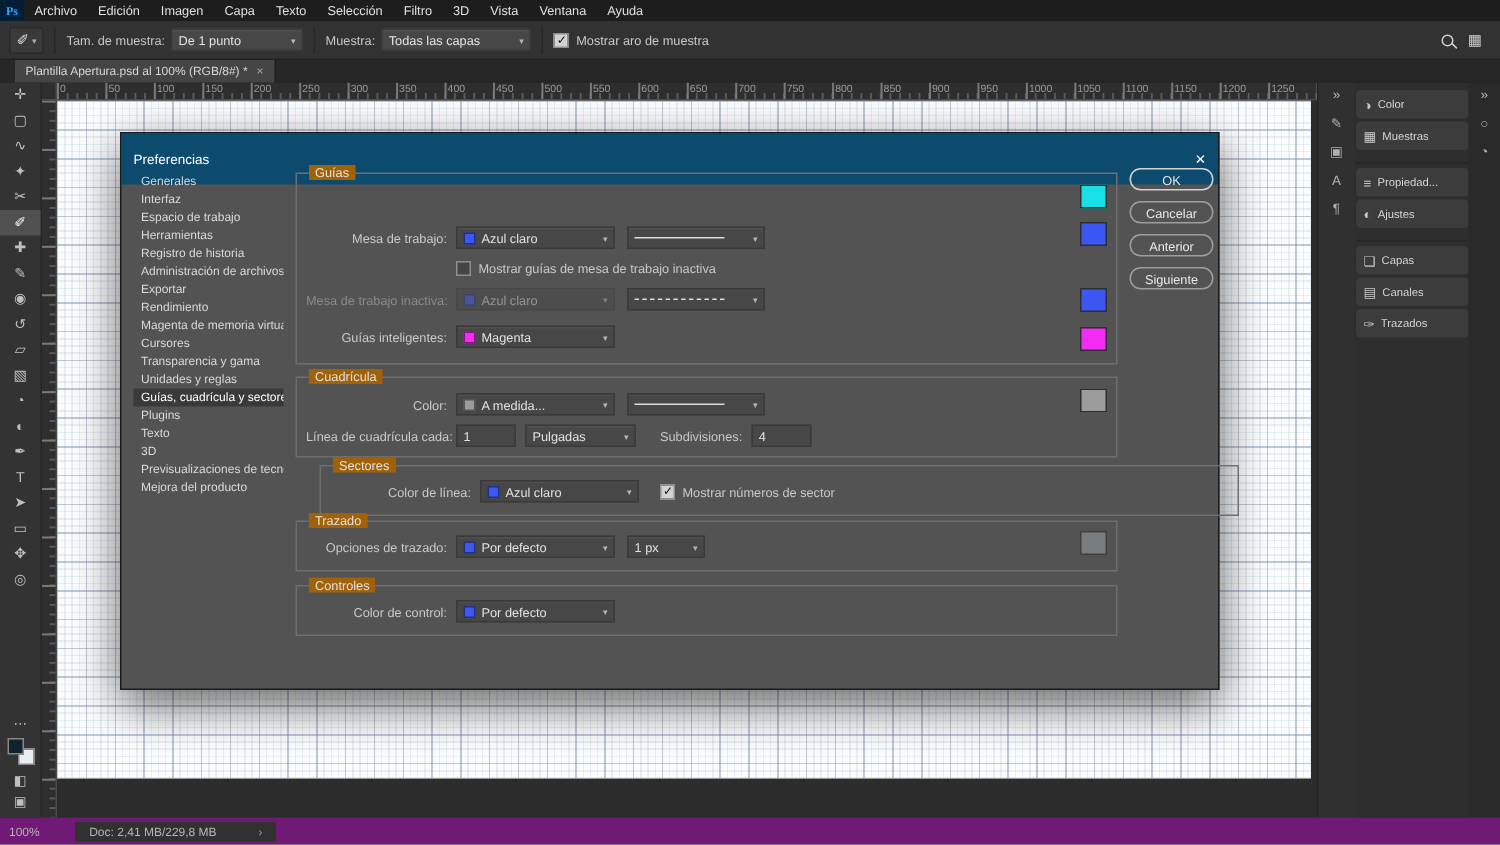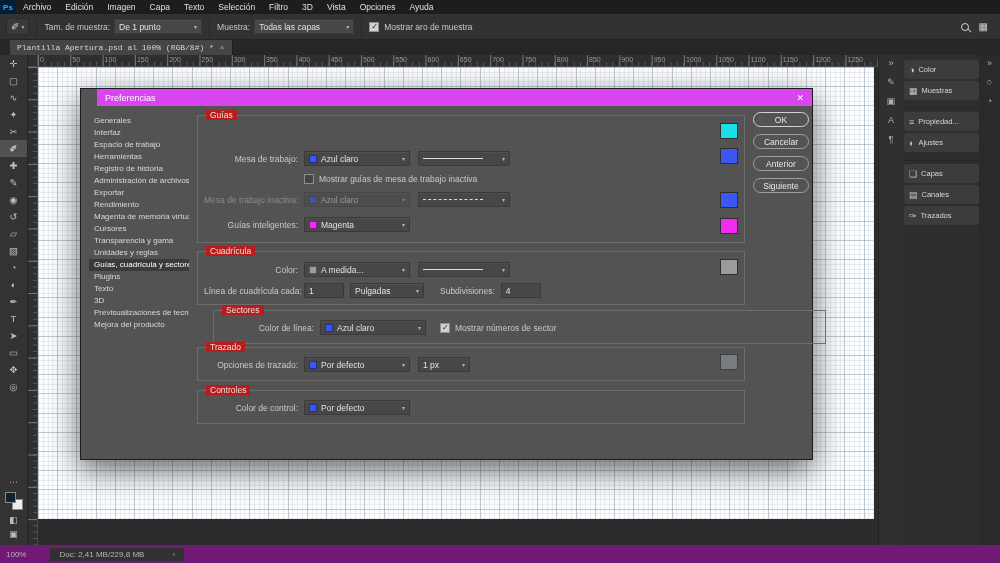--- a/index.html
+++ b/index.html
@@ -6,41 +6,41 @@
   html,body { width:1000px; height:563px; }
   body {
     position:relative; background:#1d1d1d; overflow:hidden;
     font-family:"Liberation Sans", sans-serif; color:#cfcfcf;
     -webkit-user-select:none; user-select:none;
   }
   
   .menubar { position:absolute; left:0; top:0; width:1000px; height:14px;
     background:#1d1d1d; display:flex; align-items:center; z-index:30; }
   .ps-logo { width:16px; height:14px; background:#001e36; color:#31a8ff;
-    font-size:8px; font-weight:bold; display:flex; align-items:center; justify-content:center; }
+    font-size:8px; font-weight:bold; display:flex; align-items:center; justify-content:center;font-family:Liberation Serif, serif; }
   .menu-item { font-size:8.5px; color:#e0e0e0; padding:0 7px; line-height:14px; cursor:default; }
   
   .optionsbar { position:absolute; left:0; top:14px; width:1000px; height:26px;
     background:#323232; border-bottom:1px solid #232323; display:flex; align-items:center;
     padding:0 6px; z-index:29; }
   .tool-preset { display:flex; align-items:center; gap:2px; padding:2px 4px; background:#3a3a3a;
     border:1px solid #2a2a2a; border-radius:2px; }
   .tool-preset .glyph { font-size:10px; color:#d8d8d8; }
   .tool-preset .chev { font-size:6px; color:#aaa; }
   .vsep { width:1px; height:18px; background:#262626; margin:0 7px; }
   .opt-label { font-size:8.5px; color:#c6c6c6; margin-right:4px; white-space:nowrap; }
   .opt-right { margin-left:auto; display:flex; align-items:center; gap:10px; margin-right:6px; }
   .icon-search { width:8px; height:8px; border:1px solid #cfcfcf; border-radius:50%; position:relative; display:inline-block; }
   .icon-search::after { content:""; position:absolute; width:5px; height:1px; background:#cfcfcf;
     transform:rotate(45deg); right:-4px; bottom:-1px; }
   .opt-icon { font-size:10px; color:#cfcfcf; }
   
   .tabbar { position:absolute; left:0; top:40px; width:1000px; height:15px; background:#272727; z-index:28; }
   .doc-tab { position:absolute; left:10px; top:0; height:15px; background:#454545;
-    display:flex; align-items:center; gap:6px; padding:0 7px; border-right:1px solid #1f1f1f;font-family:Liberation Mono, monospace; }
+    display:flex; align-items:center; gap:6px; padding:0 7px; border-right:1px solid #1f1f1f; }
   .doc-tab .title { font-size:8px; color:#d6d6d6; white-space:nowrap; }
   .doc-tab .close { font-size:8px; color:#a8a8a8; }
   
   .toolbar { position:absolute; left:0; top:55px; width:28px; height:490px; background:#333333;
     border-right:1px solid #262626; display:flex; flex-direction:column; align-items:stretch; z-index:5; }
   .tool { height:17px; line-height:17px; text-align:center; font-size:9.5px; color:#bfbfbf; cursor:default; }
   .tool.selected { background:#515151; color:#ffffff; }
   .toolbar .spacer { flex:1; }
   .tool-extra { height:14px; line-height:14px; text-align:center; font-size:9px; color:#bfbfbf; }
   .fgbg { position:relative; width:18px; height:18px; margin:3px auto; }
@@ -94,30 +94,30 @@
   .statusbar { position:absolute; left:0; bottom:0; width:1000px; height:18px; background:#701a75;
     display:flex; align-items:center; z-index:6; }
   .zoom-field { font-size:8px; color:#b5b5b5; margin-left:6px; }
   .doc-info-seg { margin-left:24px; height:13px; background:#313131; display:flex; align-items:center;
     gap:28px; padding:0 9px; }
   .doc-info-seg .txt { font-size:8px; color:#b5b5b5; white-space:nowrap; }
   .doc-info-seg .chev { font-size:8px; color:#9a9a9a; }
   
   .dialog { position:absolute; left:80px; top:88px; width:733px; height:372px; background:#535353;
     border:1px solid #1c1c1c; box-shadow:0 10px 30px rgba(0,0,0,.6); z-index:40; }
-  .dlg-title { position:absolute; left:0; top:0; right:0; height:17px; background:#d946ef;
-    display:flex; align-items:center; padding:0 8px;margin-left:16px; }
+  .dlg-title { position:absolute; left:0; top:0; right:0; height:34px; background:#0c4a6e;
+    display:flex; align-items:center; padding:0 8px; }
   .dlg-title .t { font-size:9px; color:#ffffff; }
   .dlg-title .x { margin-left:auto; font-size:9px; color:#ffffff; }
   .dlg-nav { position:absolute; left:8px; top:26px; width:100px; }
   .nav-item { font-size:8px; color:#d8d8d8; line-height:12px; padding:0 5px; white-space:nowrap;
     overflow:hidden; cursor:default; }
   .nav-item.selected { background:#3a3a3a; color:#ffffff; }
   .group { position:absolute; border:1px solid #6e6e6e; }
-  .legend { position:absolute; top:-6px; left:8px; background:#b91c1c; padding:0 4px;
+  .legend { position:absolute; top:-6px; left:8px; background:#a16207; padding:0 4px;
     font-size:8.5px; color:#e2e2e2; white-space:nowrap; }
   .row { position:absolute; left:6px; right:6px; display:flex; align-items:center; }
   .lbl { width:94px; text-align:right; margin-right:6px; font-size:8.5px; color:#c9c9c9; white-space:nowrap; flex:none; }
   .lbl.disabled, .disabled-text { color:#8a8a8a; }
   .dd { display:inline-flex; align-items:center; height:15px; background:#474747; border:1px solid #3a3a3a;
     box-shadow:inset 0 1px 0 rgba(255,255,255,.05); color:#e2e2e2; font-size:8.5px; padding:0 4px; gap:4px; flex:none; }
   .dd .chev { margin-left:auto; font-size:6px; color:#b5b5b5; }
   .dd.disabled { opacity:.45; }
   .chip { width:8px; height:8px; border:1px solid rgba(0,0,0,.45); flex:none; }
   .w106 { width:106px; } .w92 { width:92px; } .w74 { width:74px; } .w52 { width:52px; }
@@ -145,21 +145,21 @@
   <div style="display:flex;text-align:center;">
       <div class="menu-item">Archivo</div>
       <div class="menu-item">Edición</div>
       <div class="menu-item">Imagen</div>
       <div class="menu-item">Capa</div>
       <div class="menu-item">Texto</div>
       <div class="menu-item">Selección</div>
       <div class="menu-item">Filtro</div>
       <div class="menu-item">3D</div>
       <div class="menu-item">Vista</div>
-      <div class="menu-item">Opciones</div>
+      <div class="menu-item">Ventana</div>
       <div class="menu-item">Ayuda</div>
     </div>
 </div>
 
 <div class="optionsbar">
   <div class="tool-preset">
     <span class="glyph">✐</span>
     <span class="chev">▾</span>
   </div>
   <div class="vsep"></div>

